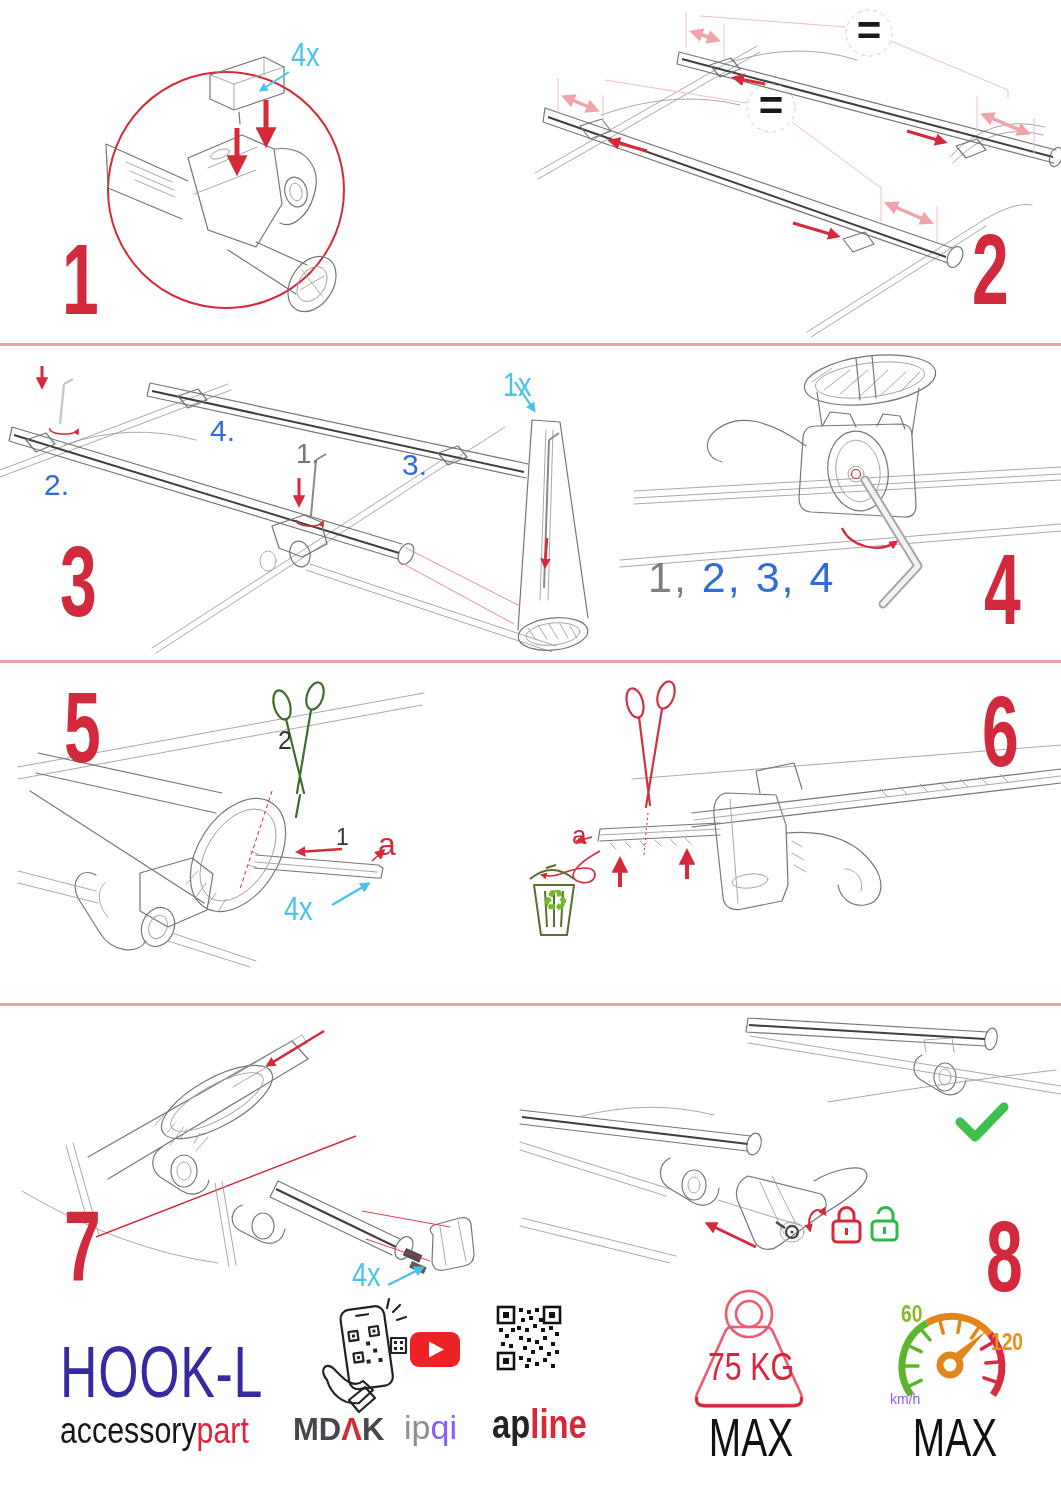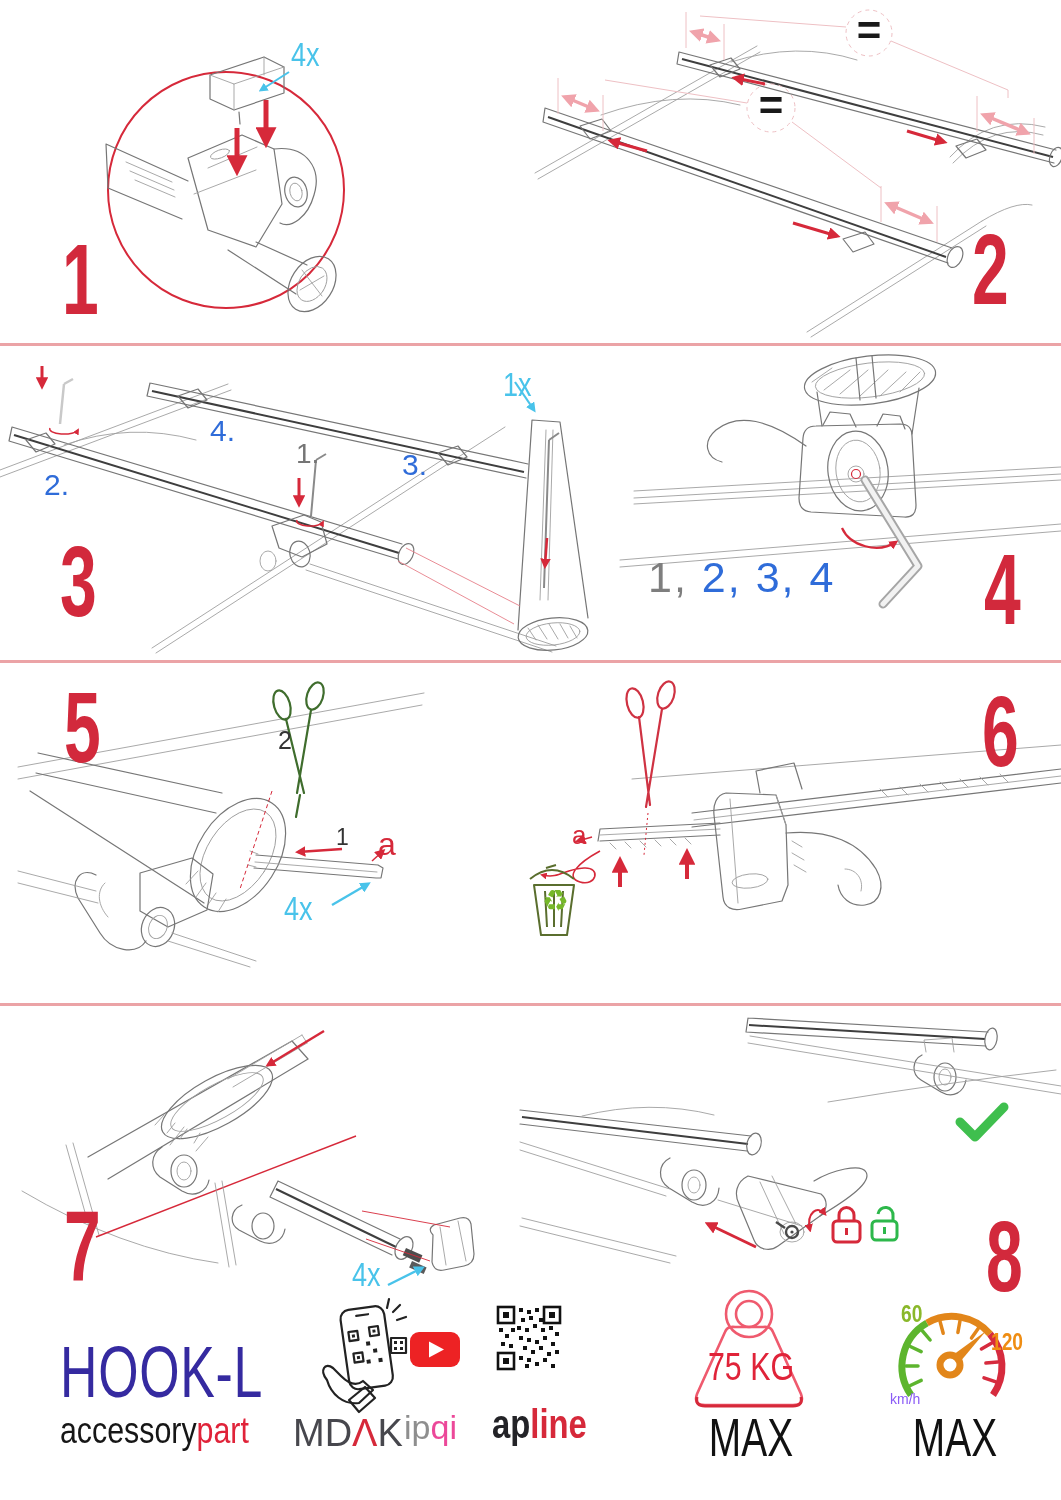--- a/index.html
+++ b/index.html
@@ -16,24 +16,24 @@
   .redlbl{position:absolute;color:#d6293a;font-size:30px;line-height:1;font-weight:400}
   .eq{position:absolute;width:40px;text-align:center;color:#191919;font-size:42px;font-weight:700;line-height:1}
   .seq{position:absolute;font-size:43px;letter-spacing:2px;line-height:1}
   .seq .g{color:#7e7e7e}.seq .b{color:#2f6cd9}
   .recy{position:absolute;color:#76b82a;font-size:30px;line-height:1}
   .hookl{position:absolute;color:#352aa0;font-size:72px;font-weight:400;line-height:1;
          transform:scaleX(.72);transform-origin:left top;letter-spacing:1px}
   .brandline{position:absolute;font-size:37px;font-weight:400;line-height:1;color:#161616;
              transform:scaleX(.82);transform-origin:left top}
   .brandline .part{color:#e02339}
-  .mdak{position:absolute;font-size:38px;font-weight:400;color:#47474d;line-height:1}
+  .mdak{position:absolute;font-size:31px;font-weight:700;color:#47474d;line-height:1}
   .mdak .lam{color:#d6293a}
   .ipqi{position:absolute;font-size:34px;font-weight:400;color:#8e8e8e;line-height:1}
-  .ipqi .qi{color:#ec4899}
+  .ipqi .qi{color:#8b5cf6}
   .apline{position:absolute;font-size:40px;font-weight:700;color:#232327;line-height:1;
           transform:scaleX(.82);transform-origin:left top}
   .apline .ln2{color:#d6293a}
   .kg{position:absolute;width:146px;text-align:center;color:#e02339;font-size:38px;font-weight:400;
       line-height:1;transform:scaleX(.8);transform-origin:center top}
   .maxlbl{position:absolute;width:146px;text-align:center;color:#111;font-size:54px;font-weight:400;
           line-height:1;transform:scaleX(.72);transform-origin:center top}
   .spd60{position:absolute;color:#8ab82a;font-size:24px;font-weight:700;line-height:1;transform:scaleX(.8);transform-origin:left top}
   .spd120{position:absolute;color:#ef8d13;font-size:24px;font-weight:700;line-height:1;transform:scaleX(.8);transform-origin:left top}
   .kmh{position:absolute;width:130px;text-align:left;color:#8b5cf6;font-size:14px;line-height:1}

